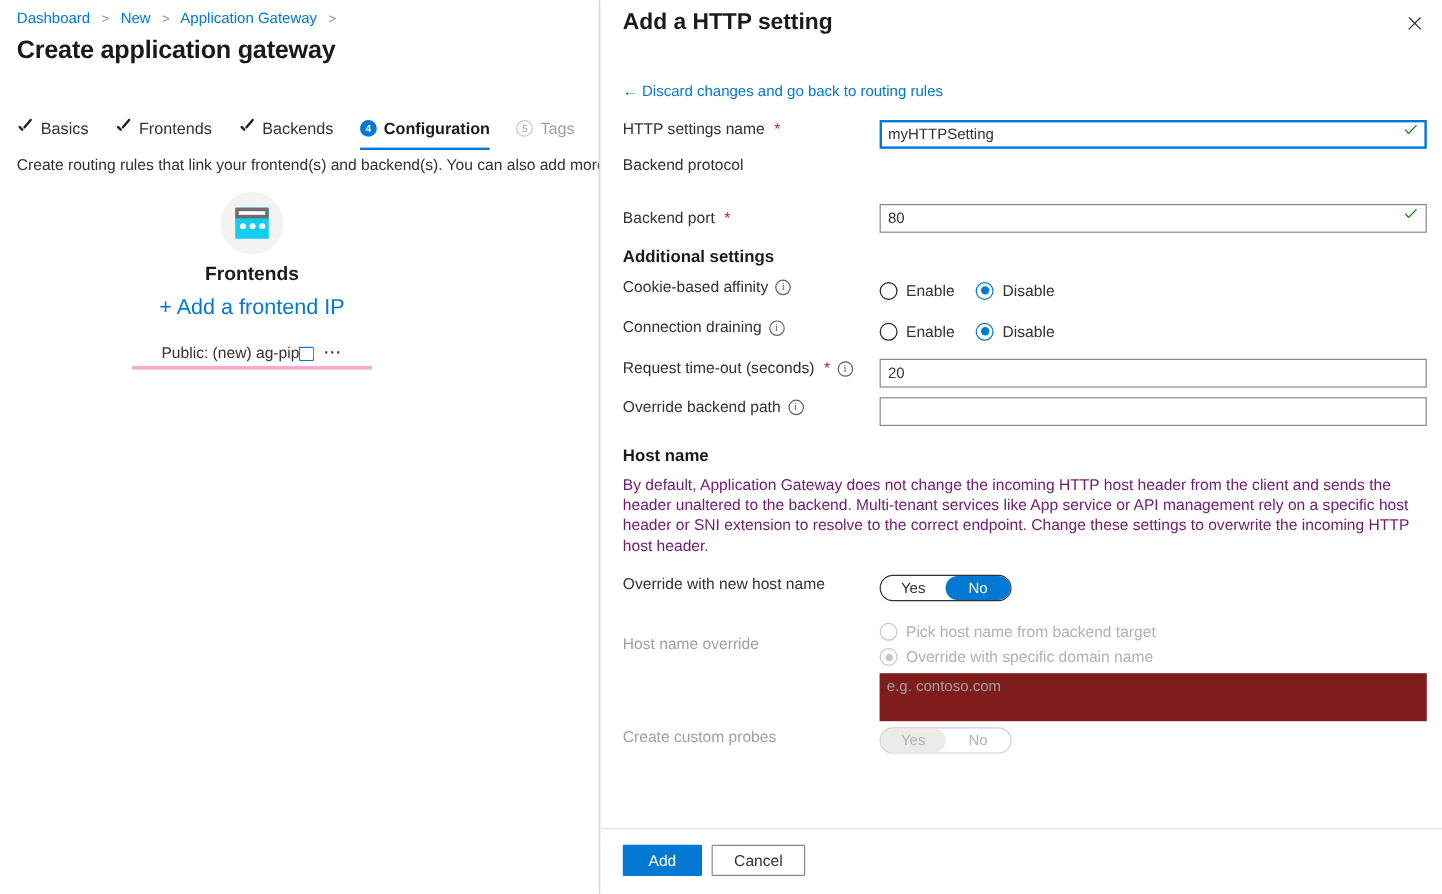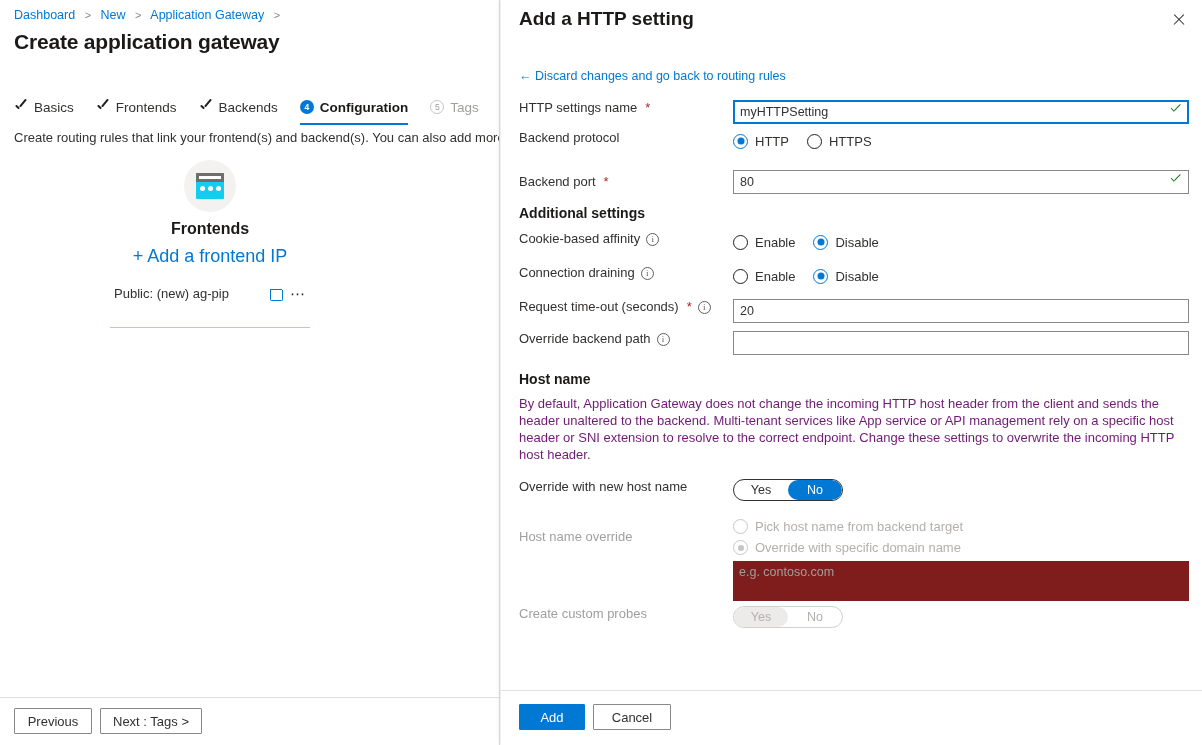--- a/index.html
+++ b/index.html
@@ -113,23 +113,23 @@
   }
   .fe-title {
     margin-top: 8px; font-size: 16px; font-weight: 600; color: #1b1a19;
   }
   .fe-add {
     margin-top: 8px; font-size: 18px; color: #0078d4;
     cursor: pointer; text-decoration: none;
   }
   .fe-list { margin-top: 14px; }
   .fe-row {
-    display: flex; align-items: center; justify-content: space-between;
-    padding: 5px 4px 26px 4px;
-    border-bottom: 1px solid #f9a8d4;
+    display: flex; align-items: center; justify-content: center;
+    padding: 5px 4px 4px 4px;
+    border-bottom: 3px solid #f9a8d4;
     font-size: 13px; color: #323130;
   }
   .fe-row-label { text-align:left; }
   .fe-row-actions { display: flex; align-items: center; gap: 9px; }
   .trash {
     width: 11px; height: 13px; position: relative; cursor: pointer;
     display:inline-block;
   }
   .trash::before {
     content:""; position:absolute; left:0; top:2.5px;
@@ -361,26 +361,20 @@
         <div class="fe-row">
           <span class="fe-row-label">Public: (new) ag-pip</span>
           <span class="fe-row-actions">
             <span class="trash"></span>
             <span class="ellipsis-btn">⋯</span>
           </span>
         </div>
       </div>
     </div>
 
-    <div class="left-footer">
-      <div class="btns">
-        <button class="btn-sec">Previous</button>
-        <button class="btn-sec">Next : Tags &gt;</button>
-      </div>
-    </div>
   </div>
 
   <div class="panel">
 
     <div class="panel-title">Add a HTTP setting</div>
     <div class="panel-close"></div>
 
     <div class="discard-link">← Discard changes and go back to routing rules</div>
 
     <div class="form">
@@ -393,32 +387,20 @@
         <div class="field">
           <div class="tb-wrap">
             <input class="tb focused" type="text" value="myHTTPSetting" style="">
             <span class="tick"></span>
           </div>
         </div>
       </div>
 
       <div class="row" style="height:33px;text-align:center;">
         <div class="lbl">Backend protocol</div>
-        <div class="field">
-          <div class="radios">
-            <span class="radio">
-              <span class="rb on"></span>
-              <span class="rb-label">HTTP</span>
-            </span>
-            <span class="radio">
-              <span class="rb"></span>
-              <span class="rb-label">HTTPS</span>
-            </span>
-          </div>
-        </div>
       </div>
 
       <div class="row" style="height:38px;align-items:center;">
         <div class="lbl">
           <span>Backend port</span>
             <span class="req">*</span>
         </div>
         <div class="field">
           <div class="tb-wrap">
             <input class="tb" type="text" value="80" style="">

